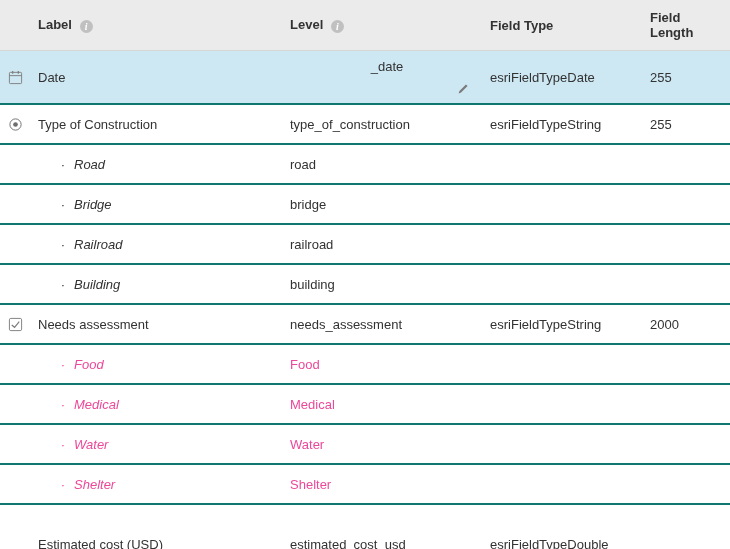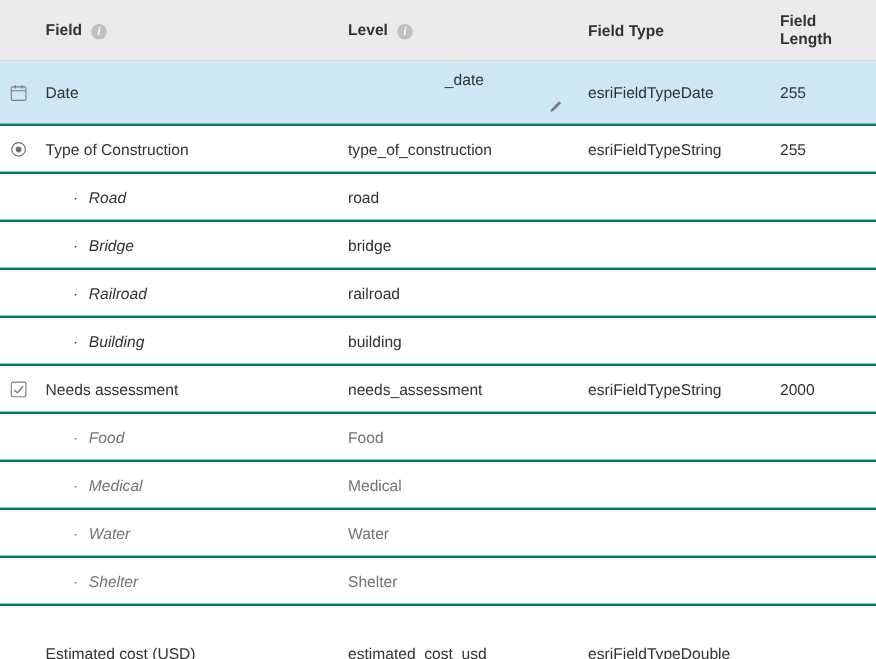--- a/index.html
+++ b/index.html
@@ -42,38 +42,38 @@
     margin-left:4px;
     vertical-align:middle;
     font-family: Georgia, serif;
     font-style: italic;
   }
   .row.selected { background: #cde8f3; }
   .name-wrap { display:flex; align-items:center; gap:8px;flex-direction:column; }
   .name-wrap .pencil { margin-left:auto; margin-right:14px; color:#6e6e6e; }
   .sub .cell.label { padding-left: 24px; font-style: italic; }
   .sub .bullet { margin-right: 8px; }
-  .muted { color: #737373; }
+  .muted { color: #ec4899; }
   .sub .bullet { display:inline-block; width:6px; text-align:center; }
   svg { display:block; }
   .ico-cal { color:#7d7d7d; }
   .ico-radio { color:#6e6e6e; }
   .ico-check { color:#7d7d7d; }
   .ico-num { color:#9a9a9a; font-style:italic; }
   .squiggle { text-decoration: underline wavy #e06666; text-underline-offset: 2px; }
 </style>
 </head>
 <body>
 
 <div class="table">
 
   <div class="row header">
     <div class="cell icon"></div>
     <div class="cell label">
-      <span>Field</span>
+      <span>Label</span>
       <span class="info-icon">i</span>
     </div>
     <div class="cell">
       <span>Level</span>
       <span class="info-icon">i</span>
     </div>
     <div class="cell">
       <span>Field Type</span>
     </div>
     <div class="cell">

